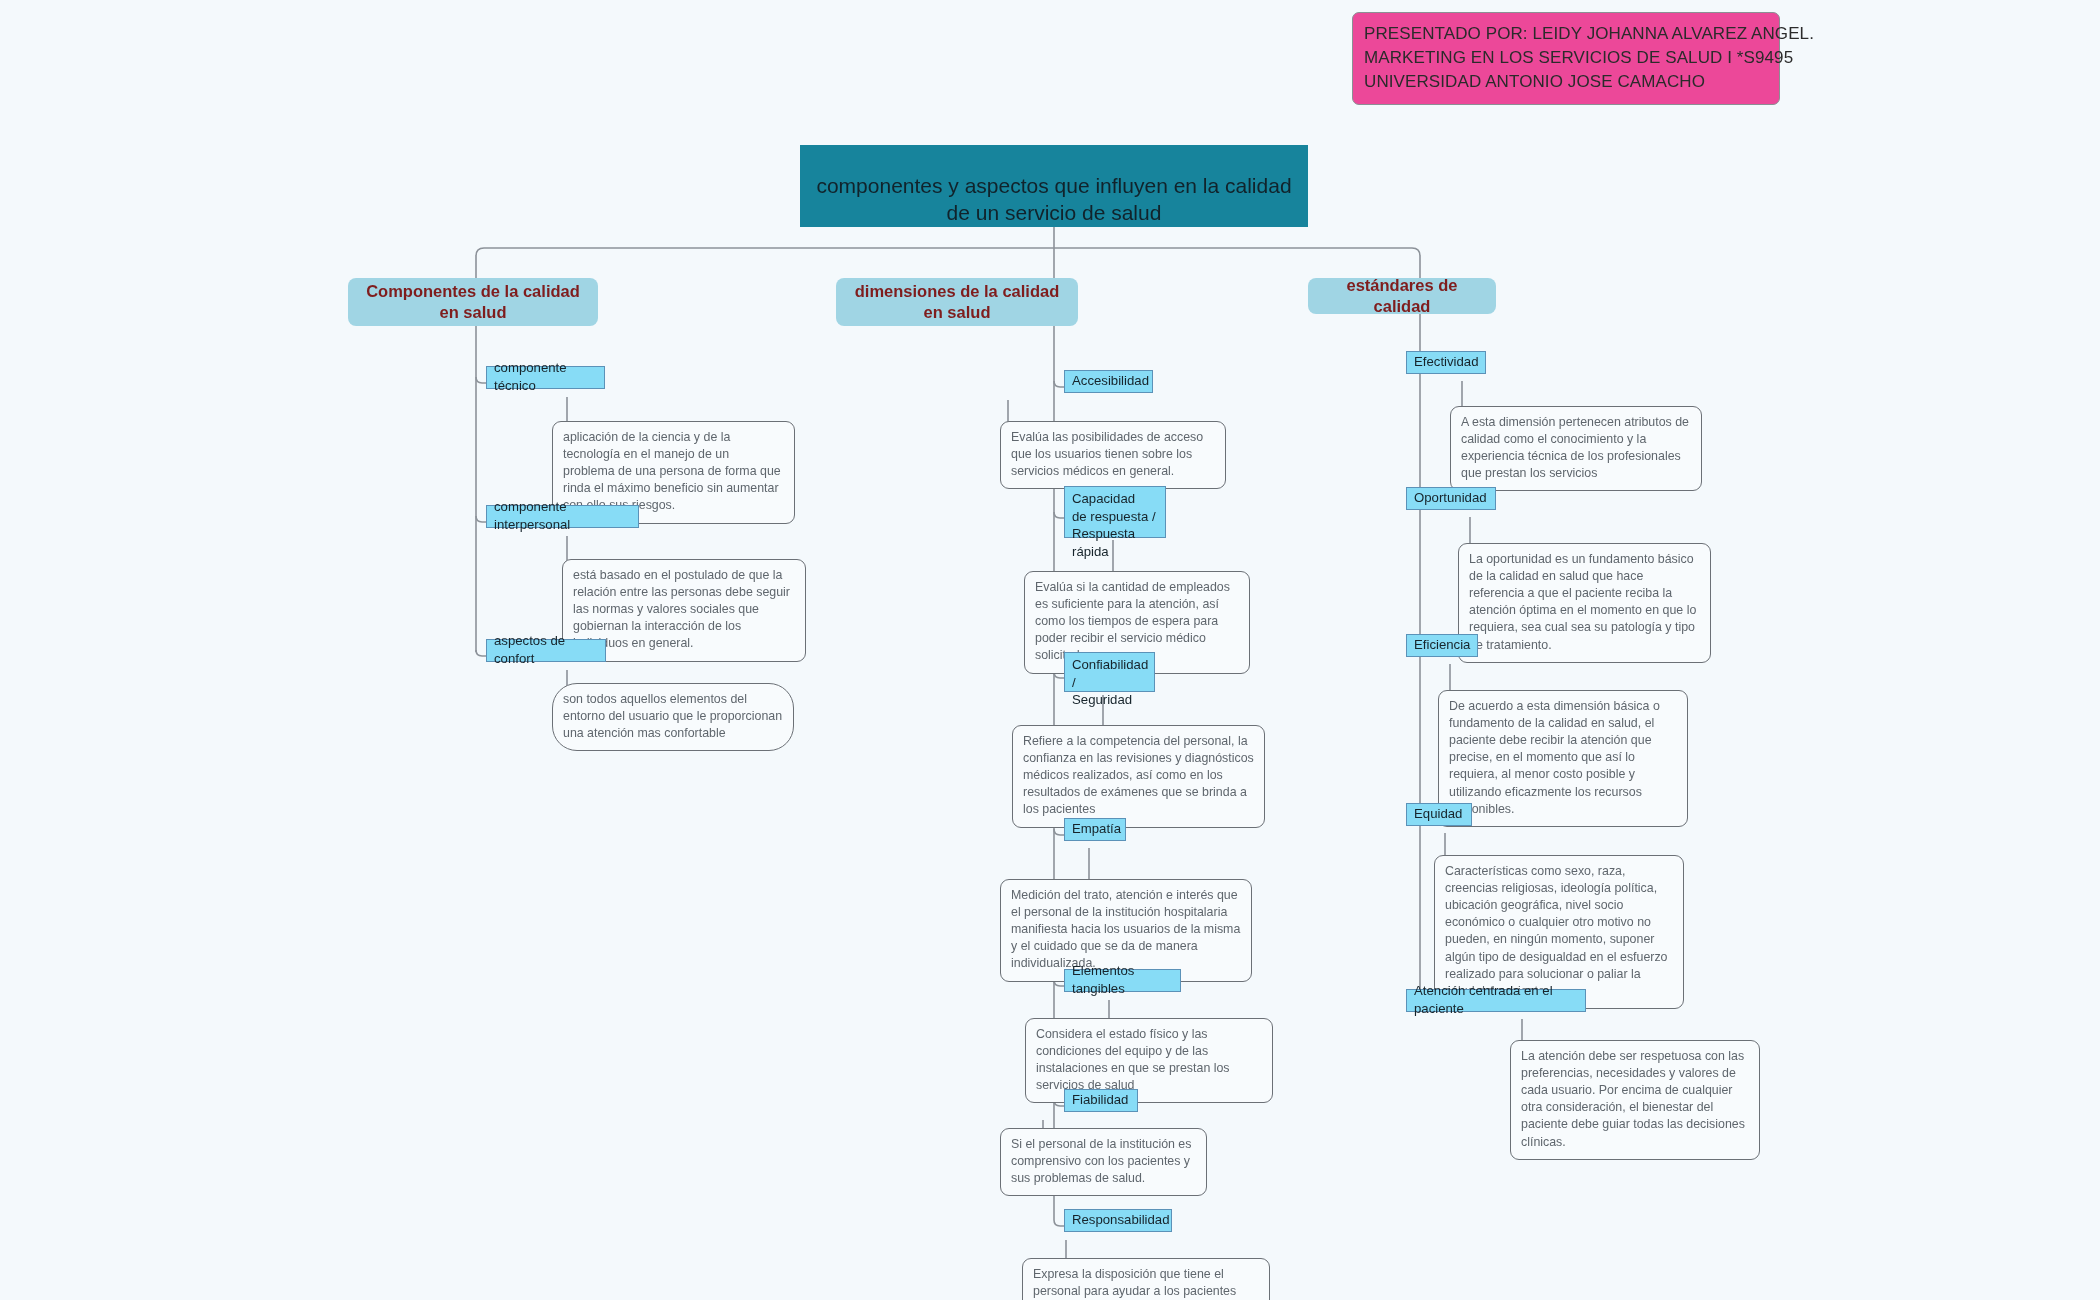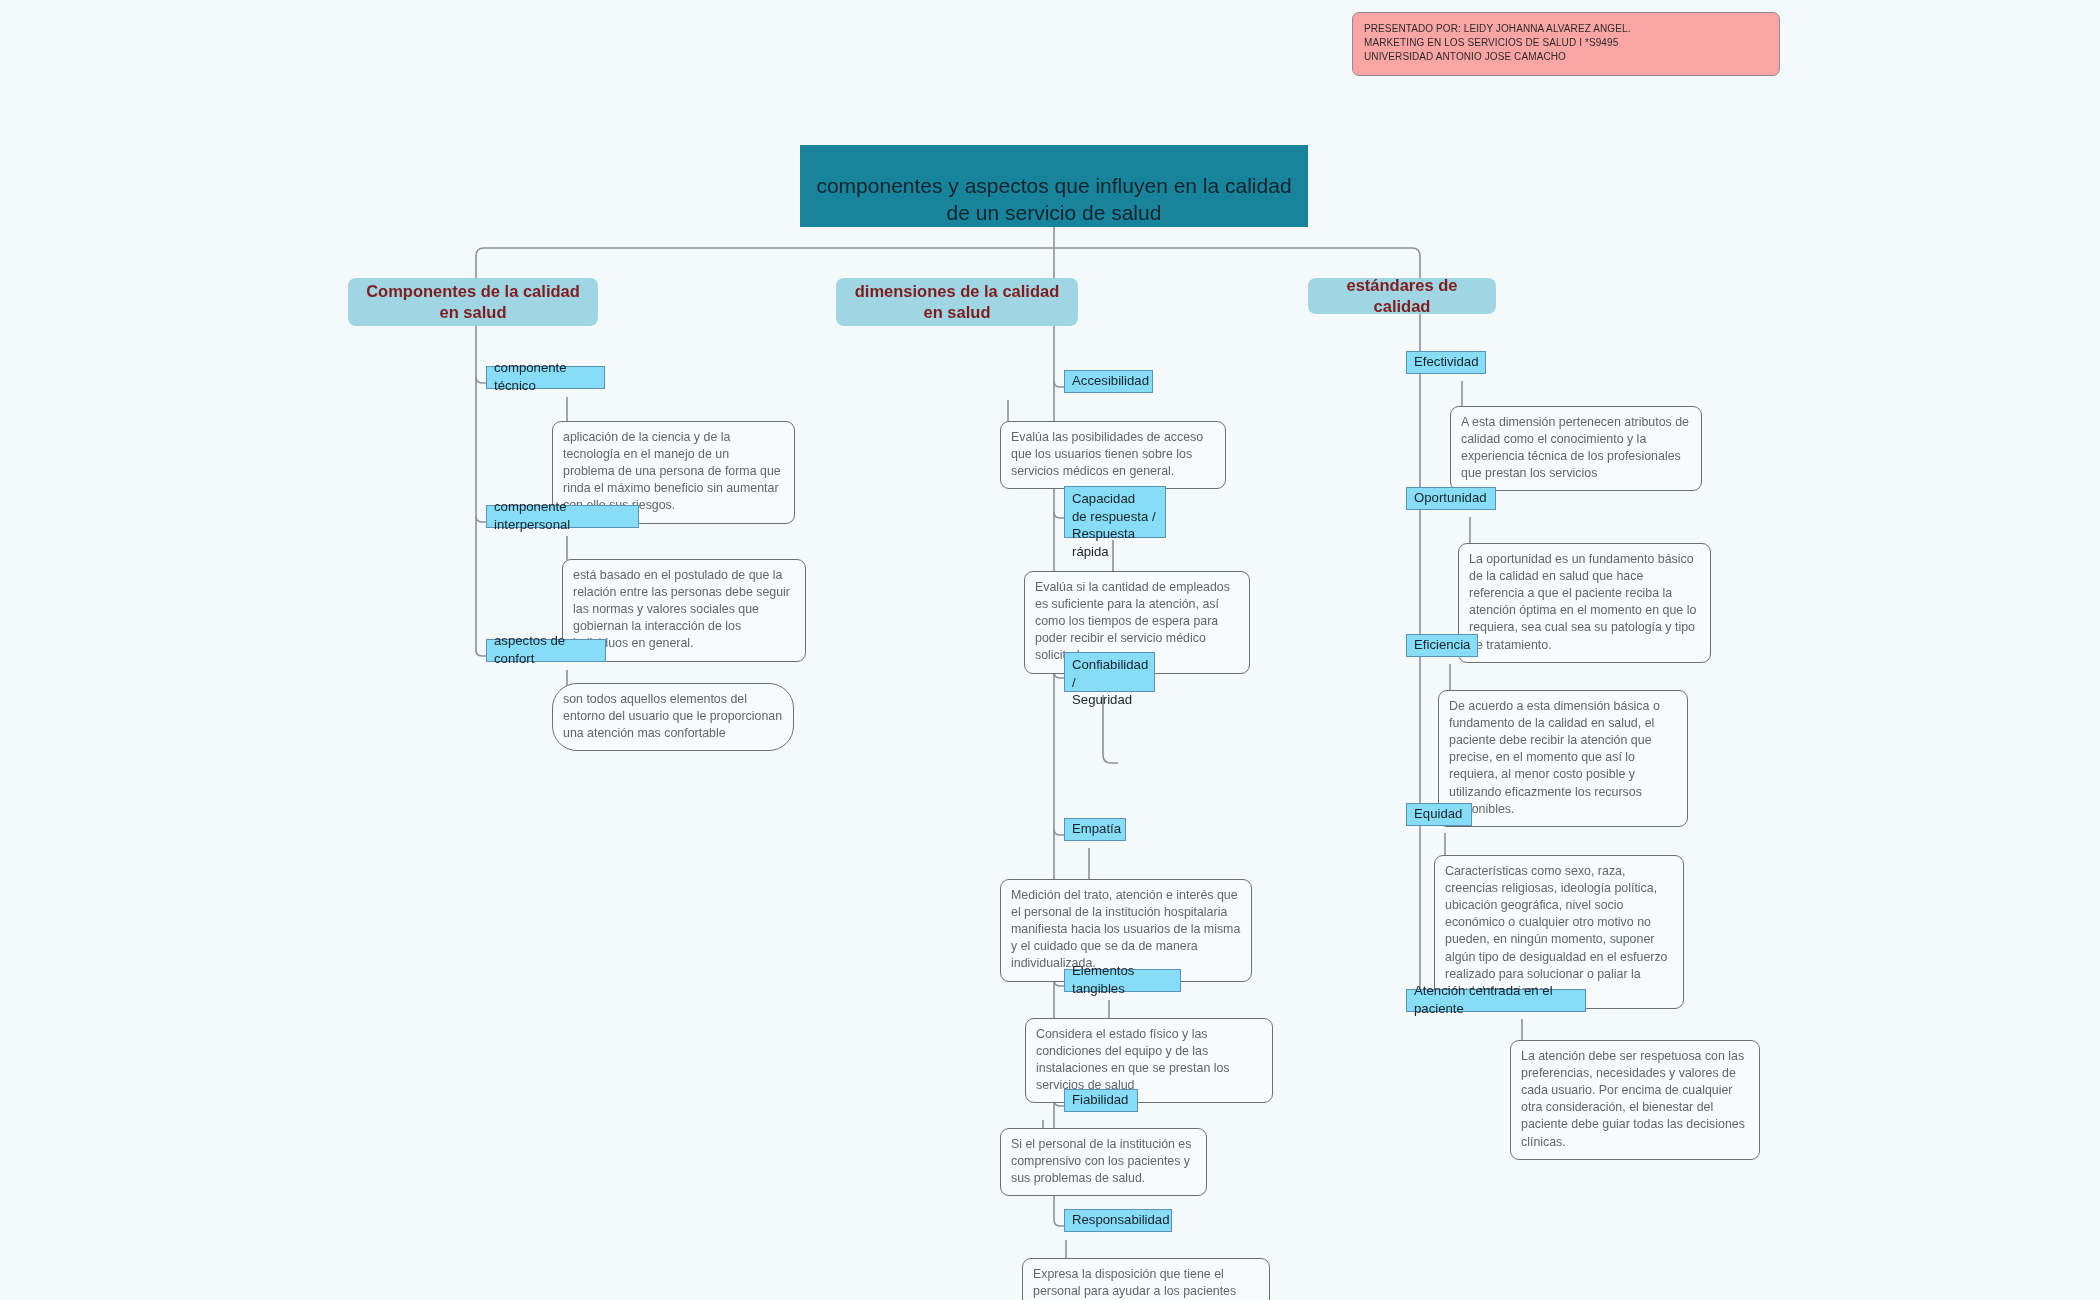--- a/index.html
+++ b/index.html
@@ -27,25 +27,25 @@
     pointer-events: none;
   }
 
   
   .credits {
     position: absolute;
     left: 1352px;
     top: 12px;
     width: 428px;
     padding: 9px 11px 10px 11px;
-    background: #fca5a5;
+    background: #ec4899;
     border: 1px solid #8b8f94;
     border-radius: 7px;
     color: #2b2b2b;
-    font-size: 10px;
+    font-size: 17px;
     line-height: 1.42;
     letter-spacing: .1px;
   }
   .credits div { white-space: nowrap; }
 
   
   .root-node {
     position: absolute;
     left: 800px;
     top: 145px;
@@ -211,20 +211,23 @@
   <div class="topic multiline" style="left:1064px; top:486px; width:102px; height:52px;">
     <span>Capacidad<br>de respuesta /<br>Respuesta rápida</span>
   </div>
   <div class="desc" style="left:1024px; top:571px; width:226px;">
     <span>Evalúa si la cantidad de empleados es suficiente para la atención, así como los tiempos de espera para poder recibir el servicio médico solicitado</span>
   </div>
 
   <div class="topic multiline" style="left:1064px; top:652px; width:91px; height:40px;">
     <span>Confiabilidad /<br>Seguridad</span>
   </div>
+  <div class="desc" style="left:1012px; top:725px; width:253px;">
+    <span>Refiere a la competencia del personal, la confianza en las revisiones y diagnósticos médicos realizados, así como en los resultados de exámenes que se brinda a los pacientes</span>
+  </div>
 
   <div class="topic" style="left:1064px; top:818px; width:62px; height:23px;">
     <span>Empatía</span>
   </div>
   <div class="desc" style="left:1000px; top:879px; width:252px;">
     <span>Medición del trato, atención e interés que el personal de la institución hospitalaria manifiesta hacia los usuarios de la misma y el cuidado que se da de manera individualizada.</span>
   </div>
 
   <div class="topic" style="left:1064px; top:969px; width:117px; height:23px;">
     <span>Elementos tangibles</span>

